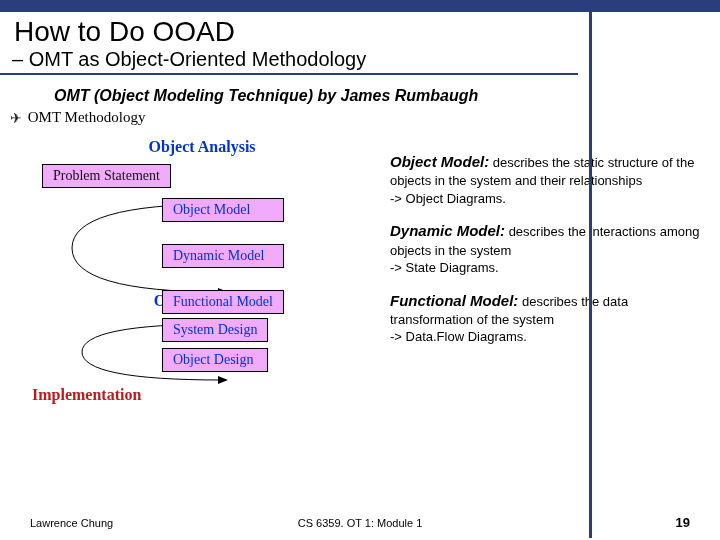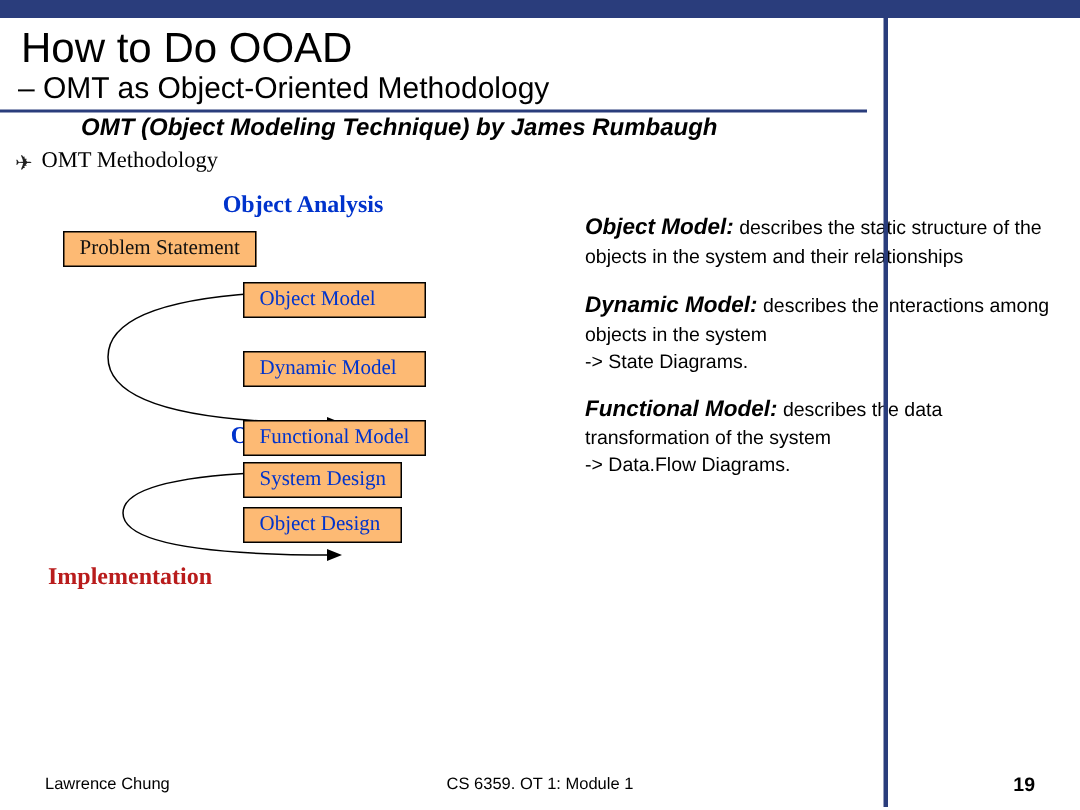--- a/index.html
+++ b/index.html
@@ -1,28 +1,28 @@
 <!DOCTYPE html>
 <html><head>
 <meta charset="utf-8">
 <style>
   * { margin: 0; padding: 0; box-sizing: border-box; }
   body { width: 720px; height: 540px; background: #fff; font-family: Arial, sans-serif; position: relative; overflow: hidden; }
   .topbar { height: 12px; background: #2a3d7c; }
   .title { font-size: 28px; font-weight: normal; padding: 4px 14px 0; }
   .subtitle { font-size: 20px; padding: 0 14px 2px; border-bottom: 2px solid #2a3d7c; margin-left: -2px; width: 580px; }
-  .subhead { font-size: 16px; font-weight: bold; font-style: italic; padding: 2px 14px 4px 54px; }
+  .subhead { font-size: 16px; font-weight: bold; font-style: italic; padding: 12px 14px 4px 54px; }
   .omt-label-row { display: flex; align-items: center; padding-left: 10px; gap: 6px; }
   .airplane { font-size: 14px; color: #222; }
   .omt-label { font-size: 15px; font-weight: normal; font-family: "Times New Roman", serif; }
   .content { display: flex; padding: 6px 14px 0 32px; gap: 18px; }
   .diagram { width: 340px; position: relative; font-family: "Times New Roman", serif; }
   .diagram-section-title { color: #0033cc; font-weight: bold; font-size: 16px; text-align: center; margin: 6px 0 8px; }
   .diagram-block { display: flex; flex-direction: column; align-items: center; gap: 6px; position: relative; }
-  .box { border: 1px solid #000; padding: 3px 10px; font-size: 14px; color: #0033cc; background: #fdba74; white-space: nowrap; }
+  .box { border: 1px solid #000; padding: 3px 10px; font-size: 14px; color: #0033cc; background: #f0abfc; white-space: nowrap; }
   .box.black { color: #111; font-weight: normal; }
   .arc-container { position: relative; width: 320px; height: 88px; }
   .arc-svg { position: absolute; left: 0; top: 0; }
   .stack { position: absolute; left: 120px; top: 0; display: flex; flex-direction: column; gap: 22px; }
   .stack2 { position: absolute; left: 120px; top: 0; display: flex; flex-direction: column; gap: 6px; }
   .impl { font-weight: bold; color: #b91c1c; font-size: 16px; text-align: left; margin-top: 6px; }
   .descriptions { flex: 1; font-size: 13px; line-height: 1.35; display: flex; flex-direction: column; gap: 14px; padding-top: 20px; }
   .desc-title { font-weight: bold; font-style: italic; font-size: 15px; display: inline; }
   .footer { position: absolute; bottom: 10px; left: 0; width: 100%; display: flex; align-items: center; font-size: 11px; padding: 0 30px; }
   .footer-center { position: absolute; left: 50%; transform: translateX(-50%); text-align: right; }
@@ -76,20 +76,21 @@
         </div>
       </div>
     </div>
 
     <div class="impl">Implementation</div>
   </div>
 
   <div class="descriptions">
     <div>
       <span class="desc-title">Object Model:</span><span> describes the static structure of the objects in the system and their relationships</span><br>
+      <span>-&gt; Object Diagrams.</span>
     </div>
     <div>
       <span class="desc-title">Dynamic Model:</span><span> describes the interactions among objects in the system</span><br>
       <span>-&gt; State Diagrams.</span>
     </div>
     <div>
       <span class="desc-title">Functional Model:</span><span> describes the data transformation of the system</span><br>
       <span>-&gt; Data.Flow Diagrams.</span>
     </div>
   </div>

